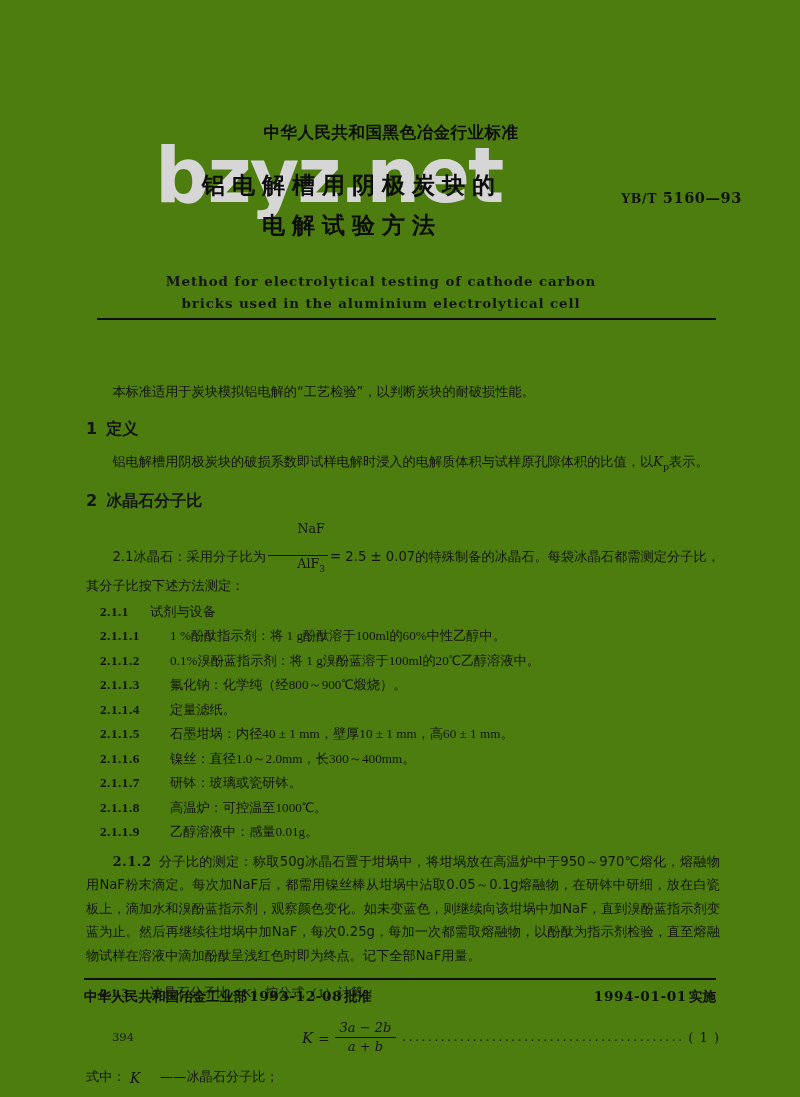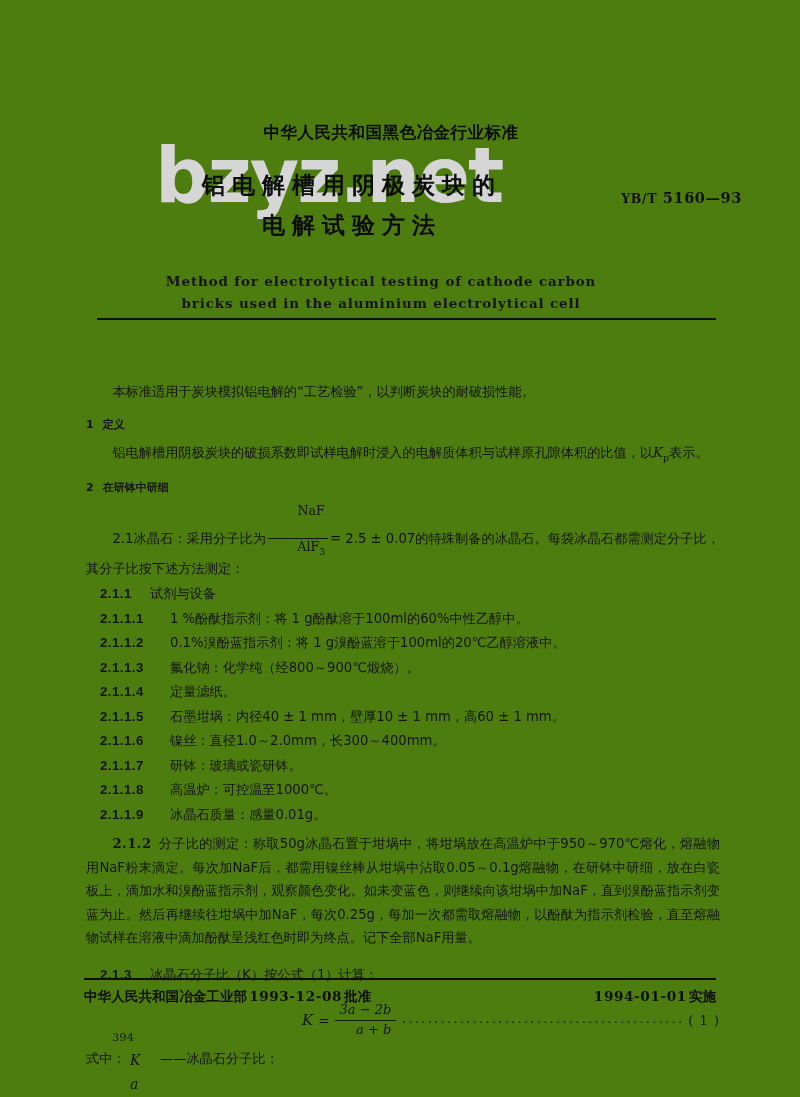--- a/index.html
+++ b/index.html
@@ -122,42 +122,43 @@
   .para {
     margin: 0 0 2px 0;
     text-align: justify;
   }
   .indent2 {
     text-indent: 2em;
   }
   .sec-head {
     margin: 11px 0 7px 0;
     font-weight: bold;
-    font-size: 11px;
+    font-size: 16px;
   }
   .sec-head .sec-num {
     margin-right: 9px;
   }
   .num-item {
     margin: 0 0 1px 0;
     padding-left: 14px;
     text-align: left;
   }
   .num-item .item-no {
     font-weight: bold;
-    font-family: Liberation Sans, sans-serif;
+    font-family: Liberation Serif, serif;
     letter-spacing: 0.5px;
     display: inline-block;
     min-width: 66px;
   }
   .num-item.lvl2 .item-no {
     min-width: 46px;
   }
   .num-item .item-txt {
     margin-left: 4px;
+    font-family: Liberation Serif, serif;
   }
   .blocknote {
     margin-top: 6px;
     text-indent: 2em;
     text-align: justify;
   }
   .blocknote .bn-no {
     font-weight: bold;
     font-family: "DejaVu Serif", "Liberation Serif", serif;
     letter-spacing: 0.5px;
@@ -179,21 +180,20 @@
     border-bottom: 1.1px solid #141414;
     padding: 0 3px 19px 3px;
   }
   .frac .den {
     display: block;
     padding: 1px 3px 0 3px;
   }
   .ital {
     font-family: "DejaVu Serif", "Liberation Serif", serif;
     font-style: italic;
-    text-align: right;
   }
   .rom {
     font-family: "DejaVu Serif", "Liberation Serif", serif;
   }
   sub {
     font-size: 0.72em;
   }
 
   
   .formula-row {
@@ -318,36 +318,36 @@
 
     <p class="para indent2">本标准适用于炭块模拟铝电解的“工艺检验”，以判断炭块的耐破损性能。</p>
 
     <div class="sec-head">
       <span class="sec-num">1</span><span>定义</span>
     </div>
 
     <p class="para indent2"><span>铝电解槽用阴极炭块的破损系数即试样电解时浸入的电解质体积与试样原孔隙体积的比值，以</span><span class="ital">K</span><sub class="rom">p</sub><span>表示。</span></p>
 
     <div class="sec-head">
-      <span class="sec-num">2</span><span>在研钵中研细</span>
+      <span class="sec-num">2</span><span>冰晶石分子比</span>
     </div>
 
     <p class="para indent2"><span class="bn-no">2.1</span><span>冰晶石：采用分子比为</span><span class="frac"><span class="num">NaF</span><span class="den"><span>AlF</span><sub>3</sub></span></span><span>= 2.5 ± 0.07的特殊制备的冰晶石。每袋冰晶石都需测定分子比，其分子比按下述方法测定：</span></p>
 
     <p class="num-item lvl2"><span class="item-no">2.1.1</span><span class="item-txt">试剂与设备</span></p>
 
     <p class="num-item"><span class="item-no">2.1.1.1</span><span class="item-txt">1 %酚酞指示剂：将 1 g酚酞溶于100ml的60%中性乙醇中。</span></p>
     <p class="num-item"><span class="item-no">2.1.1.2</span><span class="item-txt">0.1%溴酚蓝指示剂：将 1 g溴酚蓝溶于100ml的20℃乙醇溶液中。</span></p>
     <p class="num-item"><span class="item-no">2.1.1.3</span><span class="item-txt">氟化钠：化学纯（经800～900℃煅烧）。</span></p>
     <p class="num-item"><span class="item-no">2.1.1.4</span><span class="item-txt">定量滤纸。</span></p>
     <p class="num-item"><span class="item-no">2.1.1.5</span><span class="item-txt">石墨坩埚：内径40 ± 1 mm，壁厚10 ± 1 mm，高60 ± 1 mm。</span></p>
     <p class="num-item"><span class="item-no">2.1.1.6</span><span class="item-txt">镍丝：直径1.0～2.0mm，长300～400mm。</span></p>
     <p class="num-item"><span class="item-no">2.1.1.7</span><span class="item-txt">研钵：玻璃或瓷研钵。</span></p>
     <p class="num-item"><span class="item-no">2.1.1.8</span><span class="item-txt">高温炉：可控温至1000℃。</span></p>
-    <p class="num-item"><span class="item-no">2.1.1.9</span><span class="item-txt">冰晶石质量：感量0.01g。</span></p>
+    <p class="num-item"><span class="item-no">2.1.1.9</span><span class="item-txt">乙醇溶液中：感量0.01g。</span></p>
 
     <p class="blocknote"><span class="bn-no">2.1.2</span><span>分子比的测定：称取50g冰晶石置于坩埚中，将坩埚放在高温炉中于950～970℃熔化，熔融物用NaF粉末滴定。每次加NaF后，都需用镍丝棒从坩埚中沾取0.05～0.1g熔融物，在研钵中研细，放在白瓷板上，滴加水和溴酚蓝指示剂，观察颜色变化。如未变蓝色，则继续向该坩埚中加NaF，直到溴酚蓝指示剂变蓝为止。然后再继续往坩埚中加NaF，每次0.25g，每加一次都需取熔融物，以酚酞为指示剂检验，直至熔融物试样在溶液中滴加酚酞呈浅红色时即为终点。记下全部NaF用量。</span></p>
 
     <p class="num-item lvl2"><span class="item-no">2.1.3</span><span class="item-txt">冰晶石分子比（K）按公式（1）计算：</span></p>
 
     <div class="formula-row">
       <div class="formula-spacer"></div>
       <div class="formula-core">
         <span class="eq-k">K</span>
         <span class="eq-sign">=</span>

